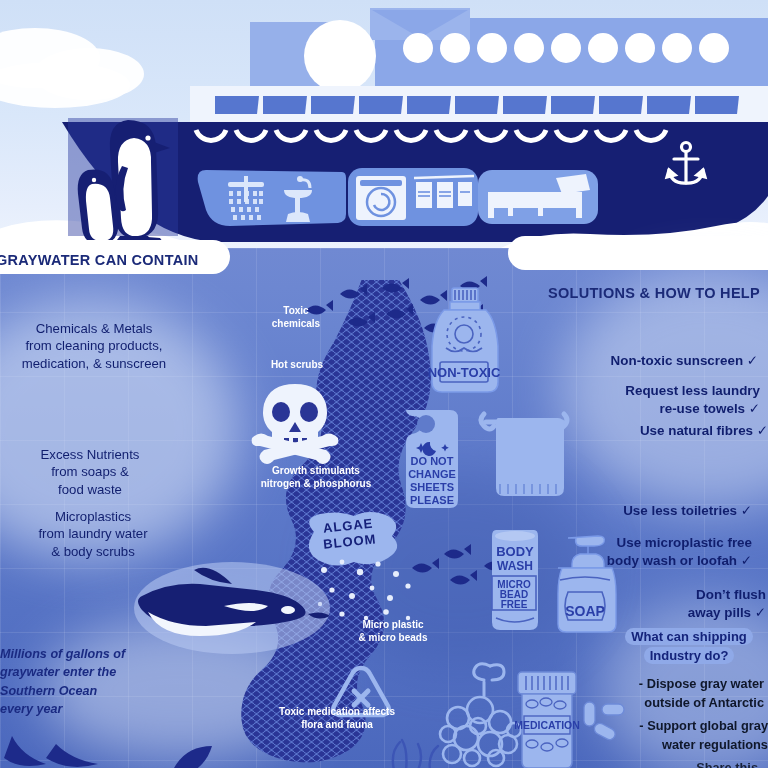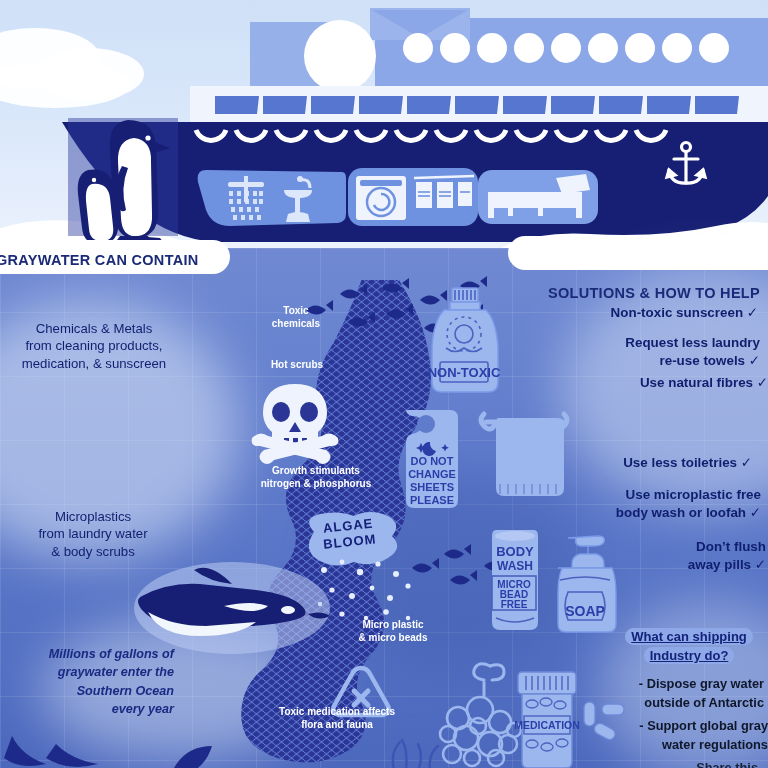--- a/index.html
+++ b/index.html
@@ -25,22 +25,22 @@
   .banner{position:absolute;background:#ffffff;}
   .banner-l{left:-40px;top:240px;width:270px;height:34px;border-radius:0 18px 18px 0;}
   .banner-r{right:-40px;top:236px;width:300px;height:34px;border-radius:18px 0 0 18px;}
   .banner-txt{position:absolute;font-size:14.5px;font-weight:bold;color:#1b2a78;letter-spacing:.3px;white-space:nowrap;}
 
   
   .tblk{position:absolute;color:#101e6e;font-size:13.2px;line-height:1.32;}
   .tblk b{font-weight:normal;display:block;}
   .tblk .sub{font-weight:normal;display:block;}
   .left-col{text-align:center;}
-  .right-col{text-align:right;color:#101e6e;font-weight:bold;font-size:13.4px;line-height:1.35;}
-  .italic{font-style:italic;font-weight:bold;text-align:right;font-size:12.6px;line-height:1.45;color:#1a2a82;}
+  .right-col{text-align:right;color:#101e6e;font-weight:bold;font-size:13.4px;line-height:1.35;margin-top:48px;}
+  .italic{font-style:italic;font-weight:bold;text-align:left;font-size:12.6px;line-height:1.45;color:#1a2a82;}
   .white-lbl{position:absolute;color:#ffffff;font-weight:bold;font-size:10px;line-height:1.3;text-align:center;}
   .pill{position:absolute;text-align:center;font-weight:bold;font-size:13px;color:#14237a;line-height:1.45;}
   .pill span{background:#8fa9e8;border-radius:9px;padding:1px 6px;box-decoration-break:clone;-webkit-box-decoration-break:clone;}
   .ship-q{position:absolute;text-align:right;font-weight:bold;font-size:12.8px;color:#0f172a;line-height:1.5;}
 
   
   .shape{position:absolute;}
 
   
   .plume{position:absolute;left:180px;top:280px;width:300px;height:488px;}
@@ -517,37 +517,41 @@
 
   <div class="banner banner-l"></div>
   <div class="banner banner-r"></div>
   <div class="banner-txt" style="left:-4px;top:252px;">GRAYWATER CAN CONTAIN</div>
   <div class="banner-txt" style="right:8px;top:246px;margin-top:39px;">SOLUTIONS &amp; HOW TO HELP</div>
 
   <div class="tblk left-col" style="left:0;top:320px;width:188px;">
     <b>Chemicals &amp; Metals</b>
       <span class="sub">from cleaning products,<br>medication, &amp; sunscreen</span>
   </div>
+  <div class="tblk left-col" style="left:0;top:446px;width:180px;">
+    <b>Excess Nutrients</b>
+      <span class="sub">from soaps &amp;<br>food waste</span>
+  </div>
   <div class="tblk left-col" style="left:0;top:508px;width:186px;">
     <b>Microplastics</b>
       <span class="sub">from laundry water<br>&amp; body scrubs</span>
   </div>
   <div class="italic" style="position:absolute;left:0;top:645px;width:174px;">Millions of gallons of<br>graywater enter the<br>Southern Ocean<br>every year</div>
 
   <div class="white-lbl" style="left:236px;top:304px;width:120px;">Toxic<br>chemicals</div>
   <div class="white-lbl" style="left:238px;top:358px;width:118px;">Hot scrubs</div>
   <div class="white-lbl" style="left:216px;top:464px;width:200px;">Growth stimulants<br>nitrogen &amp; phosphorus</div>
   <div class="white-lbl" style="left:318px;top:618px;width:150px;">Micro plastic<br>&amp; micro beads</div>
   <div class="white-lbl" style="left:232px;top:705px;width:210px;">Toxic medication affects<br>flora and fauna</div>
 
   <div class="right-col" style="position:absolute;right:10px;top:304px;width:230px;">Non-toxic sunscreen ✓</div>
   <div class="right-col" style="position:absolute;right:8px;top:334px;width:240px;">Request less laundry<br>re-use towels ✓</div>
   <div class="right-col" style="position:absolute;right:0px;top:374px;width:240px;">Use natural fibres ✓</div>
   <div class="right-col" style="position:absolute;right:16px;top:454px;width:230px;">Use less toiletries ✓</div>
-  <div class="right-col" style="position:absolute;right:7px;top:486px;width:256px;">Use microplastic free<br>body wash or loofah ✓</div>
+  <div class="right-col" style="position:absolute;right:16px;top:486px;width:256px;">Use microplastic free<br>body wash or loofah ✓</div>
   <div class="right-col" style="position:absolute;right:2px;top:538px;width:230px;">Don’t flush<br>away pills ✓</div>
 
-  <div class="pill" style="left:614px;top:628px;width:150px;text-decoration:underline;"><span>What can shipping</span><br><span>Industry do?</span></div>
+  <div class="pill" style="left:614px;top:628px;width:150px;"><span>What can shipping</span><br><span>Industry do?</span></div>
   <div class="ship-q" style="right:4px;top:674px;width:190px;">- Dispose gray water<br>outside of Antarctic</div>
   <div class="ship-q" style="right:0px;top:716px;width:200px;">- Support global gray<br>water regulations</div>
   <div class="ship-q" style="right:10px;top:758px;width:170px;opacity:.9;">Share this</div>
 
 </div>
 
 </body></html>

